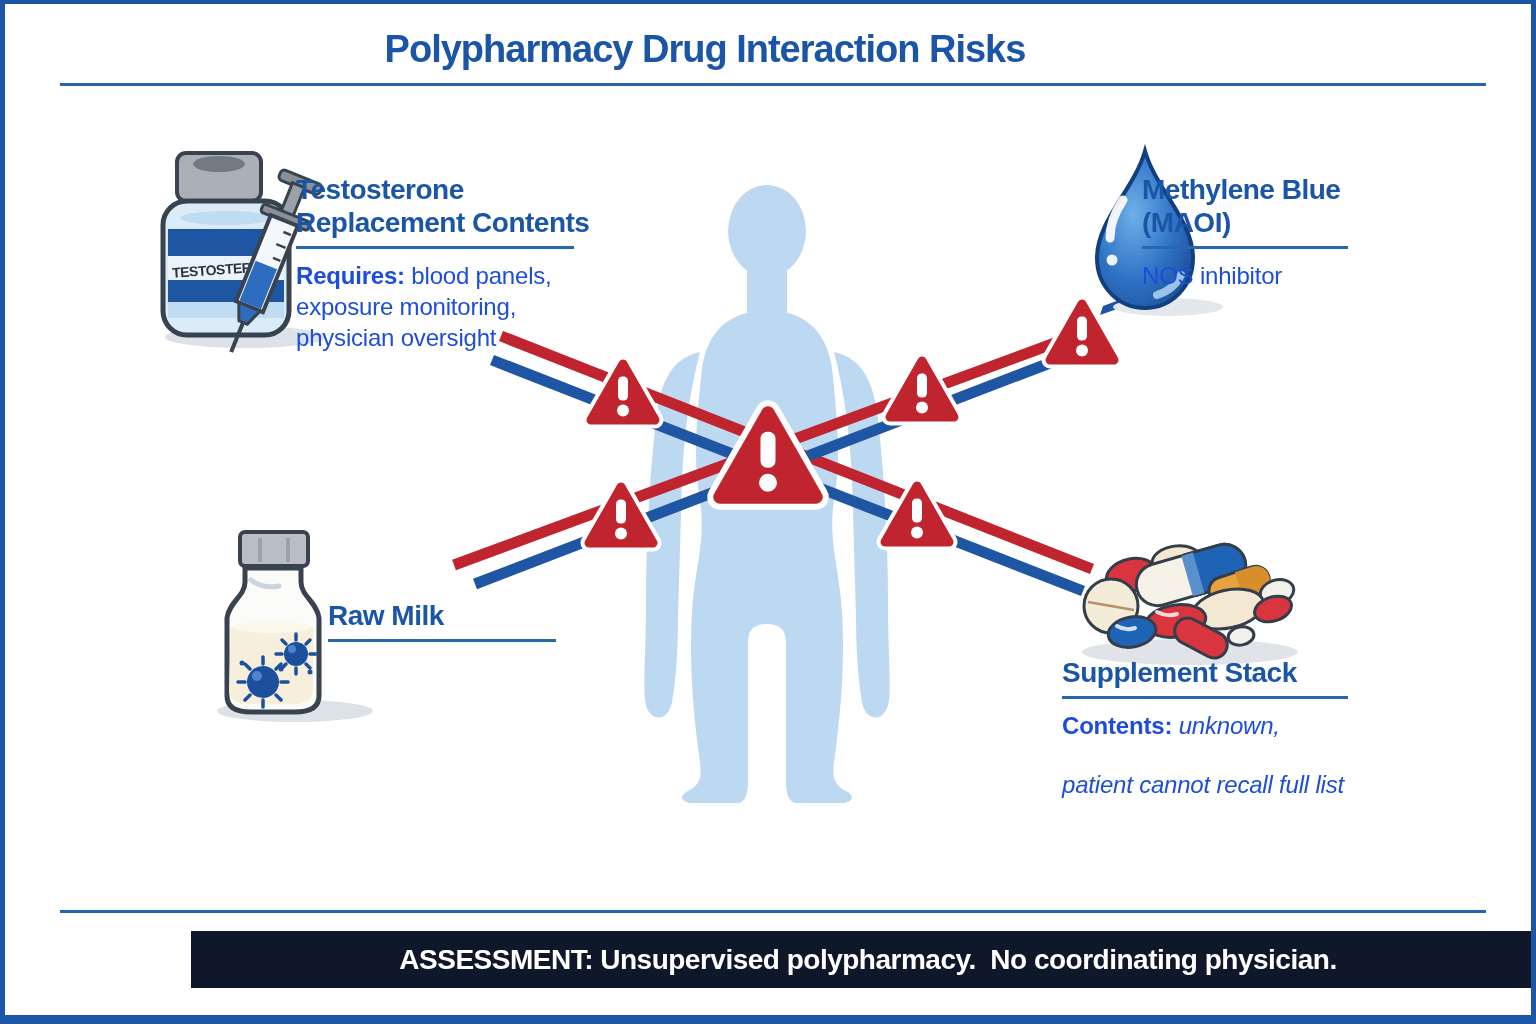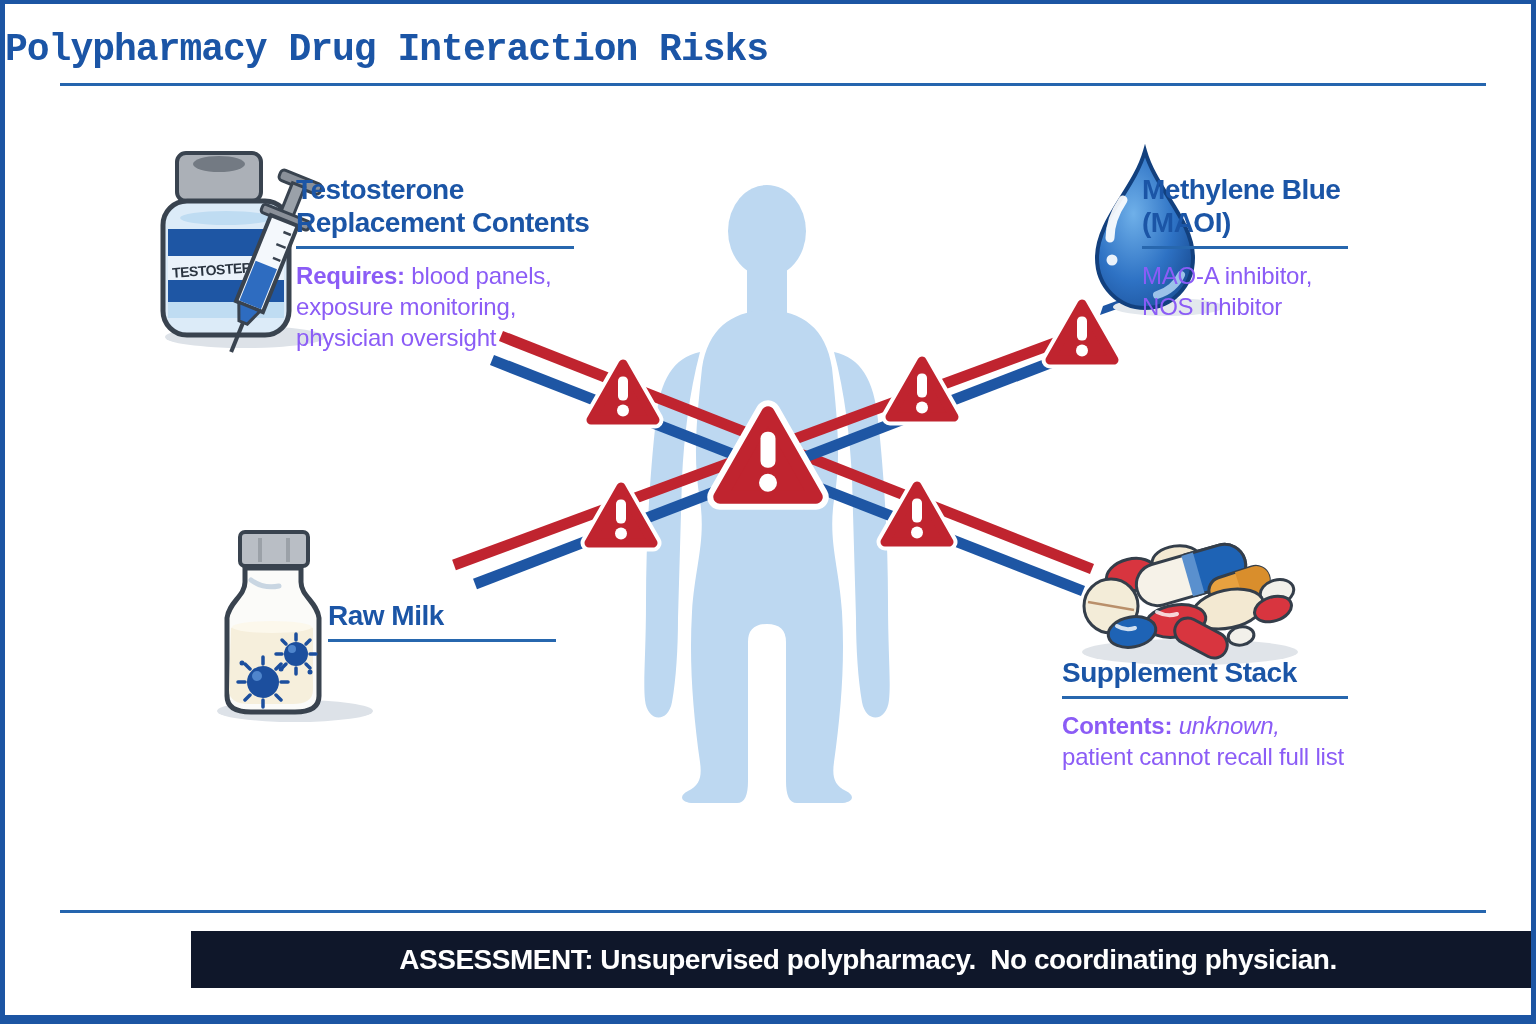--- a/index.html
+++ b/index.html
@@ -5,32 +5,32 @@
   html,body { margin:0; padding:0; background:#ffffff; }
   .page {
     position:relative; width:1536px; height:1024px; box-sizing:border-box;
     background:#ffffff; overflow:hidden;
     border-top:4px solid #1C55A3; border-left:5px solid #1C55A3;
     border-right:5px solid #1C55A3; border-bottom:9px solid #1C55A3;
     font-family:"Liberation Sans", sans-serif;
   }
   .abs { position:absolute; }
   .main-title {
-    left:0; top:24px; width:1400px; 
-    font-size:38px; font-weight:bold; color:#1B55A6; letter-spacing:-1px;font-family:Liberation Mono, monospace;
+    left:0; top:24px; width:1400px; text-align:center;
+    font-size:38px; font-weight:bold; color:#1B55A6; letter-spacing:-1px;
   }
   .hrule { height:3px; background:#2565AE; }
   .quad { }
   .quad-title {
     font-size:28px; font-weight:bold; color:#1B55A6;
     line-height:33px; letter-spacing:-0.5px; white-space:nowrap;
   }
   .rule { border-bottom:3px solid #2767AE; margin-top:7px; }
   .quad-body {
-    font-size:24px; color:#8b5cf6; line-height:31px; margin-top:11px;
+    font-size:24px; color:#1d4ed8; line-height:31px; margin-top:11px;
     letter-spacing:-0.2px; white-space:nowrap;
   }
   .banner {
     left:186px; top:927px; width:1354px; height:57px; background:#0f172a;
     display:flex; align-items:center; justify-content:center;
   }
   .banner-text {
     color:#ffffff; font-weight:bold; font-size:28px; letter-spacing:-0.5px;
     white-space:pre; 
   }
@@ -190,36 +190,35 @@
     </div>
   </div>
 
   <div class="abs quad" style="left:1137px; top:169px;">
     <div class="quad-title">
       <span>Methylene Blue</span><br>
       <span>(MAOI)</span>
     </div>
     <div class="rule" style="width:206px;"></div>
     <div class="quad-body">
-      <div>MAO-A inhibitor,</div>
       <div>NOS inhibitor</div>
     </div>
   </div>
 
   <div class="abs quad" style="left:323px; top:595px;">
     <div class="quad-title">Raw Milk</div>
     <div class="rule" style="width:228px;"></div>
   </div>
 
   <div class="abs quad" style="left:1057px; top:652px;">
     <div class="quad-title">Supplement Stack</div>
     <div class="rule" style="width:286px;"></div>
     <div class="quad-body">
       <div><b>Contents:</b><i> unknown,</i></div>
-      <div style="">patient cannot recall full list</div>
+      <div style="font-style:italic;margin-top:28px;">patient cannot recall full list</div>
     </div>
   </div>
 
   <div class="abs hrule" style="left:55px; top:906px; width:1426px;"></div>
   <div class="abs banner">
     <div class="banner-text">ASSESSMENT: Unsupervised polypharmacy.&nbsp; No coordinating physician.</div>
   </div>
 
 </div>
 

